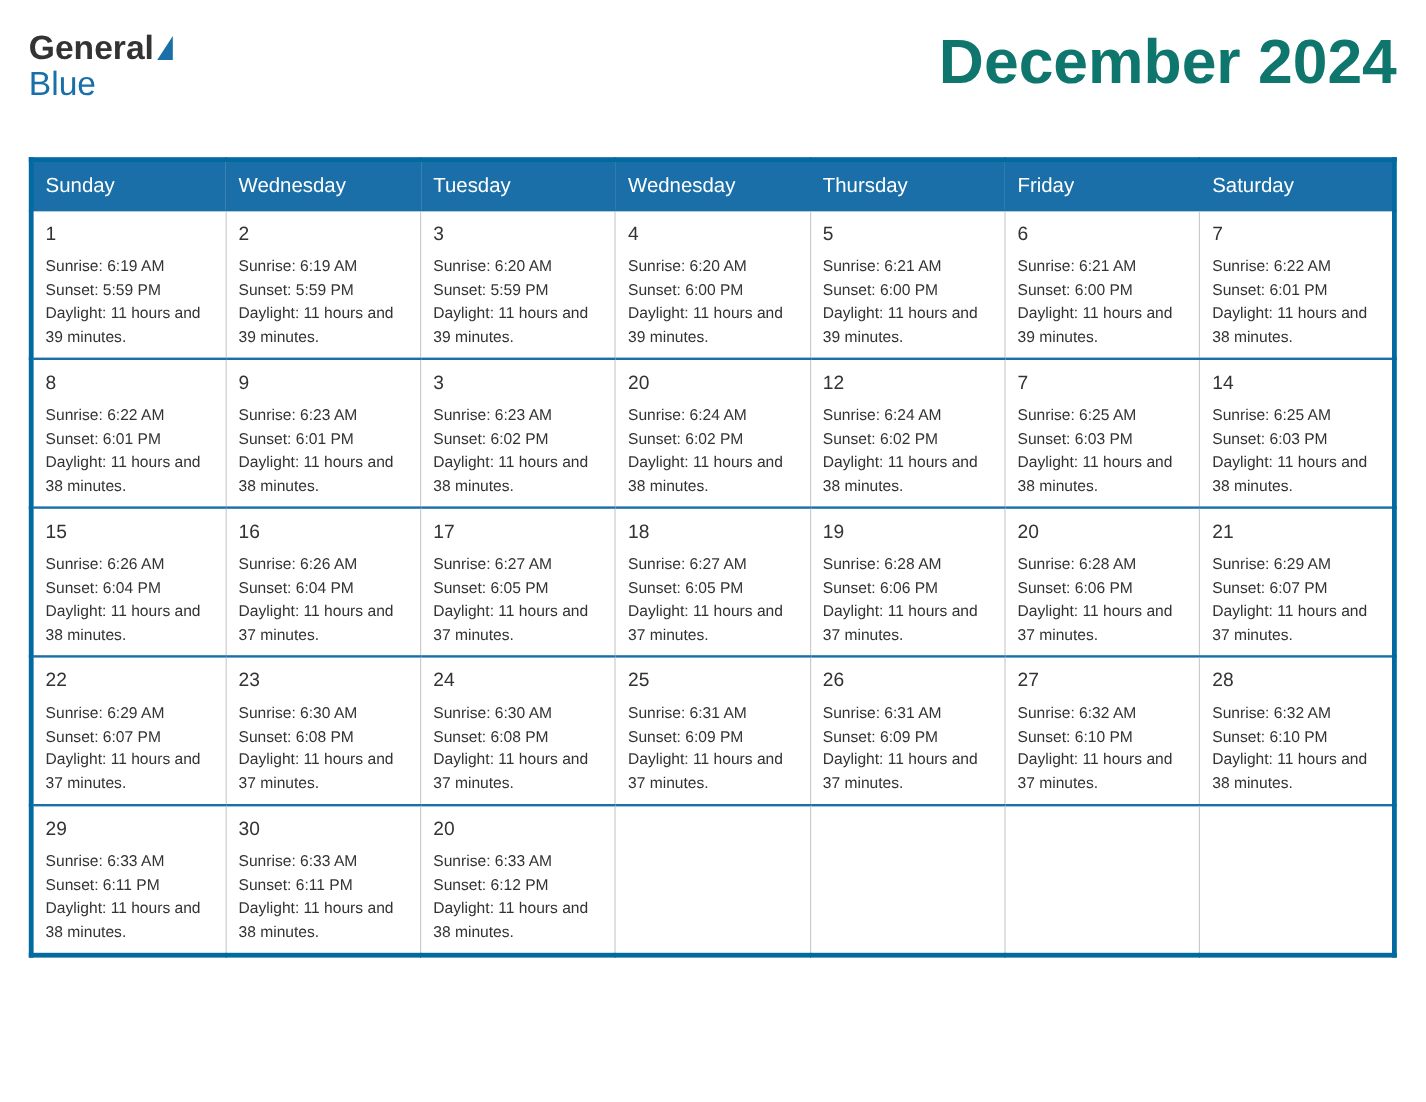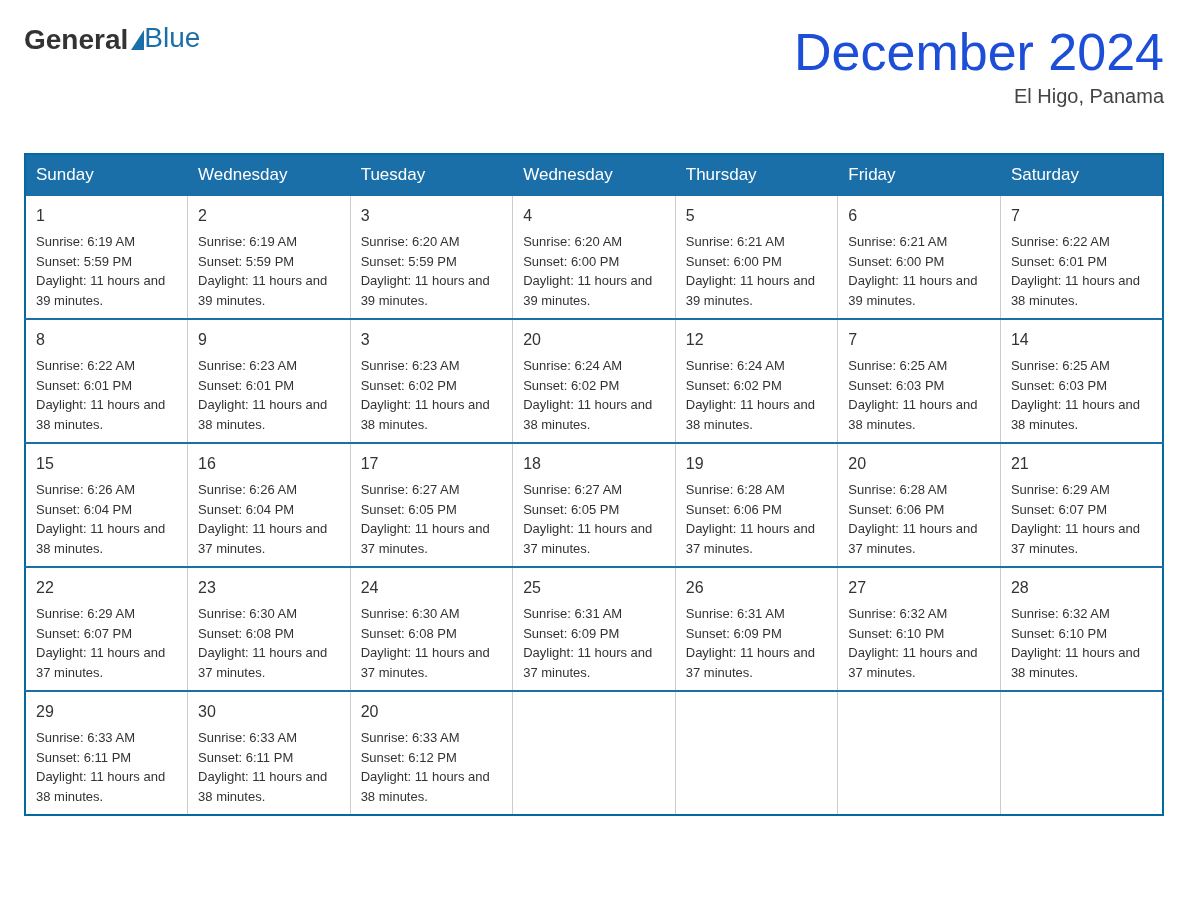--- a/index.html
+++ b/index.html
@@ -24,33 +24,33 @@
     .logo-blue {
       font-size: 28px;
       font-weight: normal;
       color: #1a6fa8;
     }
     .title-area {
       text-align: right;
     }
     .month-title {
       font-size: 52px;
-      font-weight: normal;
-      color: #1d4ed8;
+      font-weight: bold;
+      color: #0f766e;
       line-height: 1.1;
     }
     .location {
       font-size: 20px;
       color: #444;
       margin-top: 4px;
     }
     .calendar {
       width: 100%;
       border-collapse: collapse;
-      border: 2px solid #0369a1;
+      border: 4px solid #0369a1;
       margin-top: 45px;
     }
     .calendar th {
       background-color: #1a6fa8;
       color: #fff;
       padding: 10px 10px;
       font-size: 17px;
       font-weight: normal;
       text-align: left;
       border: 1px solid #1a6fa8;
@@ -73,21 +73,21 @@
       margin-bottom: 4px;
     }
     .calendar tr td {
       border-top: 2px solid #1a6fa8;
     }
     .calendar tbody tr:first-child td {
       border-top: none;
     }
     .logo-wrap {
       display: flex;
-      flex-direction: row;
+      flex-direction: column;
       align-items: flex-start;
     }
     .logo-row1 {
       display: flex;
       align-items: center;
     }
     .logo-arrow {
       display: inline-block;
       width: 0;
       height: 0;
@@ -112,21 +112,20 @@
     <div class="logo-row1">
       <span class="logo-text-general">General</span>
       <span class="logo-arrow"></span>
     </div>
     <div class="logo-row2">
       <span class="logo-blue">Blue</span>
     </div>
   </div>
   <div class="title-area">
     <div class="month-title">December 2024</div>
-    <div class="location">El Higo, Panama</div>
   </div>
 </div>
 
 <table class="calendar">
   <thead>
     <tr id="header-row">
         <th>Sunday</th>
         <th>Wednesday</th>
         <th>Tuesday</th>
         <th>Wednesday</th>

